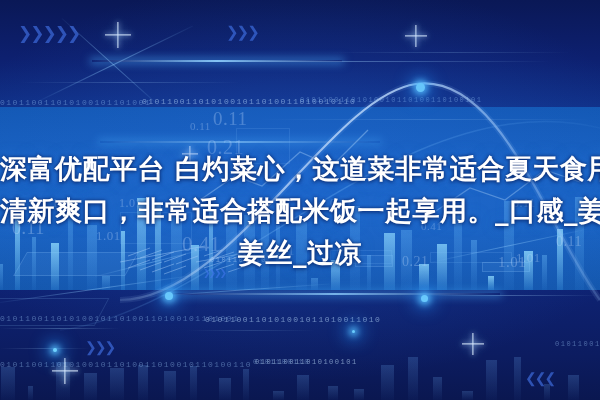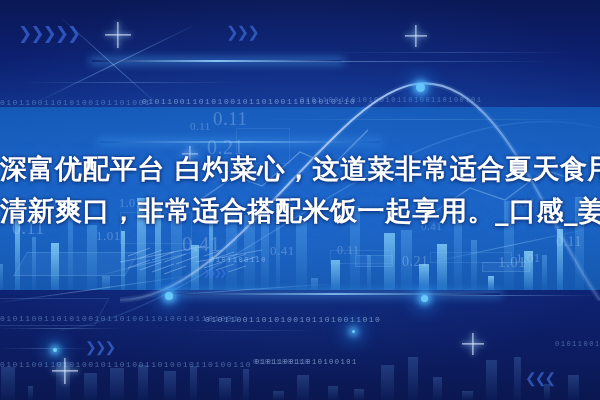--- a/index.html
+++ b/index.html
@@ -299,15 +299,16 @@
       <div class="dot" style="left: 421px; top: 295px; width: 7px; height: 7px;"></div>
       <div class="dot" style="left: 53px; top: 348px; width: 4px; height: 4px;"></div>
       <div class="dot" style="left: 352px; top: 330px; width: 3px; height: 3px;"></div>
     </div>
 
   <div id="vignette"></div>
 
   <div id="caption">
     <span class="cline" id="cap-line-1">深富优配平台 白灼菜心，这道菜非常适合夏天食用</span>
     <span class="cline" id="cap-line-2">清新爽口，非常适合搭配米饭一起享用。_口感_姜丝_过凉</span>
+    <span class="cline" id="cap-line-3">姜丝_过凉</span>
   </div>
 
 </div>
 
 </body></html>

